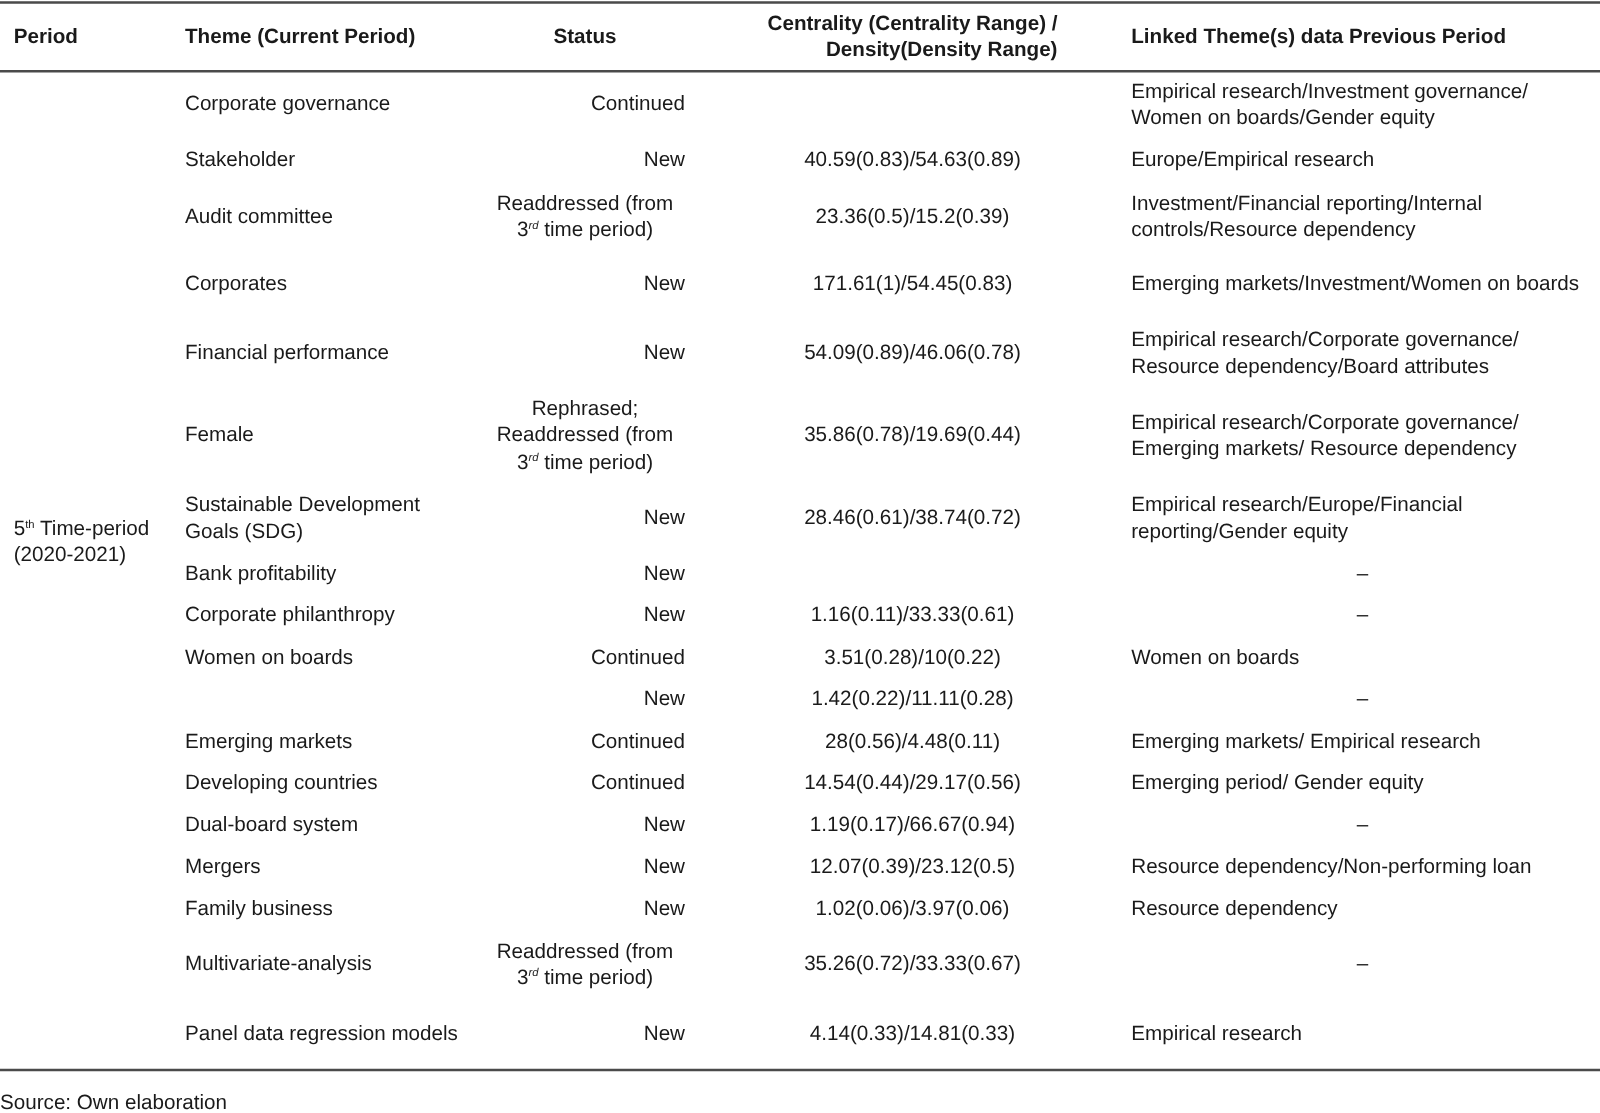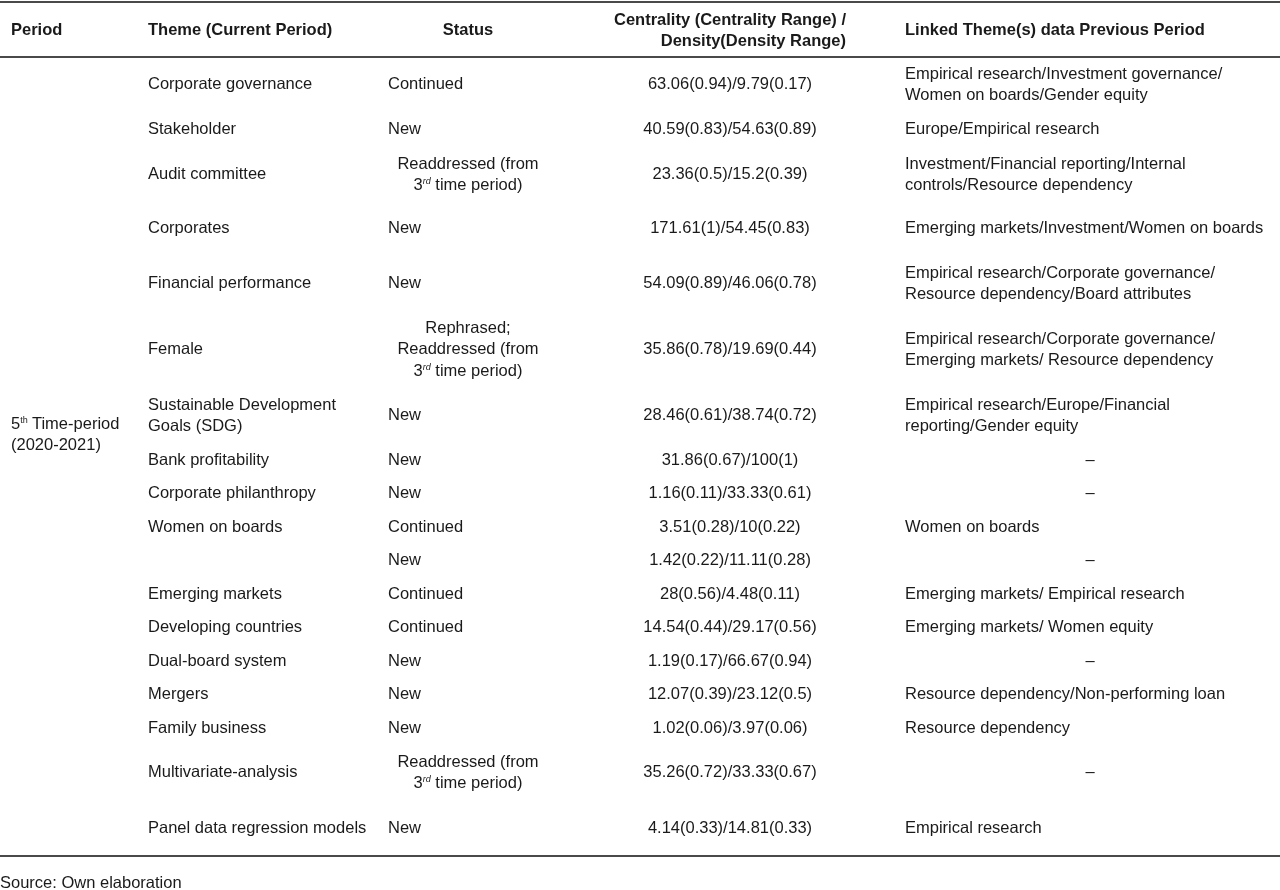--- a/index.html
+++ b/index.html
@@ -18,21 +18,21 @@
   .hdr.c-status { left: 388px; width: 160px; justify-content: center; text-align: center; }
   .hdr.c-cent { left: 570px; width: 320px; justify-content: center; text-align: right; }
   .hdr.c-linked { left: 905px; width: 370px; }
 
   .period-cell { position: absolute; left: 11px; top: 413px; width: 120px; font-size: 16.5px; line-height: 21px; }
   .period-cell sup { font-size: 9px; vertical-align: 6px; line-height: 0; }
 
   .row { position: absolute; left: 0; width: 1280px; display: block; }
   .cell { position: absolute; top: 0; height: 100%; display: flex; align-items: center; line-height: 21.5px; }
   .cell.theme { left: 148px; width: 230px; }
-  .cell.status { left: 388px; width: 160px; justify-content: flex-start; text-align: center; }
+  .cell.status { left: 388px; width: 160px; justify-content: flex-end; text-align: center; }
   .cell.cent { left: 570px; width: 320px; justify-content: center; text-align: center; }
   .cell.linked { left: 905px; width: 372px; }
   .cell.linked.dash { justify-content: center; left: 905px; width: 370px; }
   .cell sup { font-size: 9px; vertical-align: 6px; line-height: 0; font-style: italic; }
   .cell .txt { display: block; }
 
   .source { position: absolute; left: 0; top: 872px; font-size: 16.5px; line-height: 20px; color: #1a1a1a; }
 </style>
 </head>
 <body>
@@ -66,23 +66,20 @@
   </div>
 
   <div id="rows">
       <div class="row" style="top: 58px; height: 52px;">
         <div class="cell theme">
           <span class="txt">Corporate governance</span>
         </div>
         <div class="cell status">
           <span class="txt">Continued</span>
         </div>
-        <div class="cell cent">
-          <span class="txt">63.06(0.94)/9.79(0.17)</span>
-        </div>
         <div class="cell linked">
           <span class="txt">Empirical research/Investment governance/ Women on boards/Gender equity</span>
         </div>
       </div>
       <div class="row" style="top: 110px; height: 38px;">
         <div class="cell theme">
           <span class="txt">Stakeholder</span>
         </div>
         <div class="cell status">
           <span class="txt">New</span>
@@ -164,23 +161,20 @@
           <span class="txt">Empirical research/Europe/Financial reporting/Gender equity</span>
         </div>
       </div>
       <div class="row" style="top: 443px; height: 33px;">
         <div class="cell theme">
           <span class="txt">Bank profitability</span>
         </div>
         <div class="cell status">
           <span class="txt">New</span>
         </div>
-        <div class="cell cent">
-          <span class="txt">31.86(0.67)/100(1)</span>
-        </div>
         <div class="cell linked dash">
           <span class="txt">–</span>
         </div>
       </div>
       <div class="row" style="top: 476px; height: 34px;">
         <div class="cell theme">
           <span class="txt">Corporate philanthropy</span>
         </div>
         <div class="cell status">
           <span class="txt">New</span>
@@ -235,21 +229,21 @@
         <div class="cell theme">
           <span class="txt">Developing countries</span>
         </div>
         <div class="cell status">
           <span class="txt">Continued</span>
         </div>
         <div class="cell cent">
           <span class="txt">14.54(0.44)/29.17(0.56)</span>
         </div>
         <div class="cell linked">
-          <span class="txt">Emerging markets/ Women equity</span>
+          <span class="txt">Emerging period/ Gender equity</span>
         </div>
       </div>
       <div class="row" style="top: 644px; height: 33px;">
         <div class="cell theme">
           <span class="txt">Dual-board system</span>
         </div>
         <div class="cell status">
           <span class="txt">New</span>
         </div>
         <div class="cell cent">

